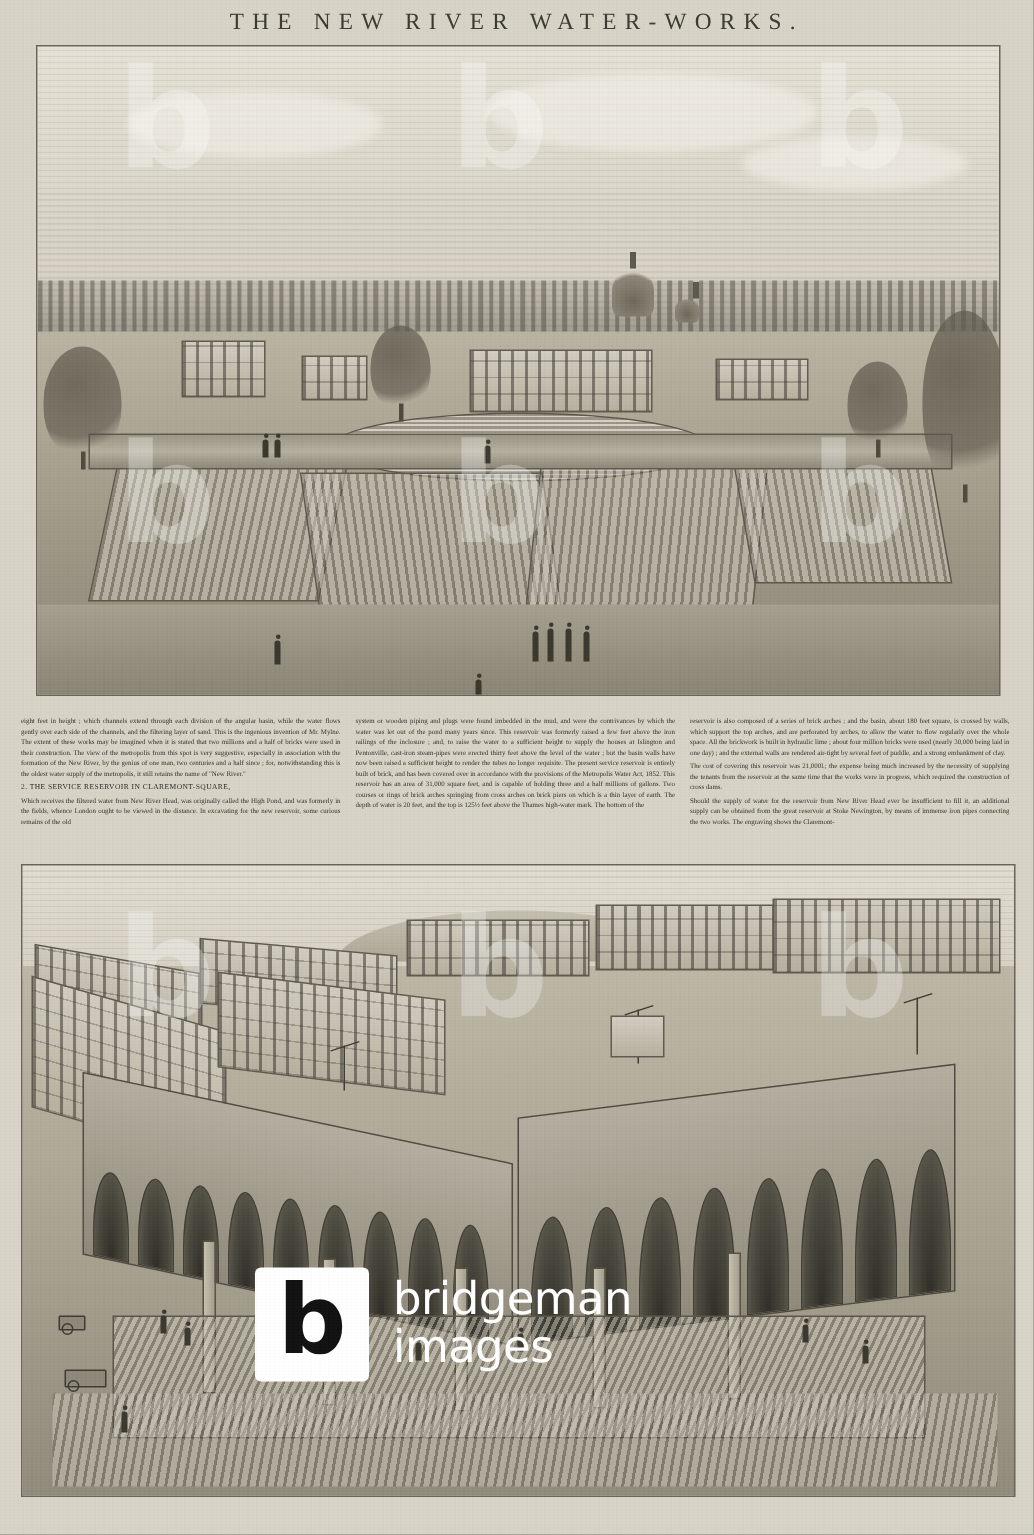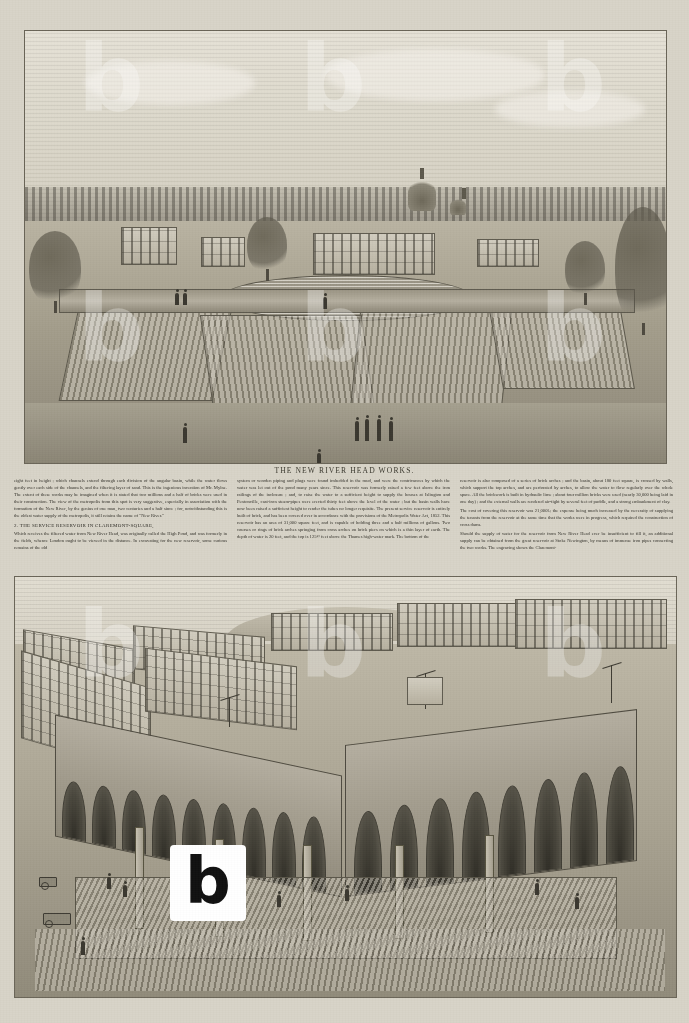--- a/index.html
+++ b/index.html
@@ -310,20 +310,21 @@
     font-size: 30px;
     line-height: 1.06;
     letter-spacing: -0.4px;
   }
 </style>
 </head>
 <body>
 
 <div id="page">
 
+  <div class="masthead">THE  NEW  RIVER  WATER-WORKS.</div>
 
   <div class="plate" id="plate-top">
     <div class="sky"></div>
     <div class="sky-hatch"></div>
 
     <div class="cloudy" style="left:60px; top:30px; width:170px; height:44px;"></div>
     <div class="cloudy" style="left:300px; top:18px; width:220px; height:52px;"></div>
     <div class="cloudy" style="left:470px; top:60px; width:150px; height:36px;"></div>
 
     <div class="horizon-city" style="top:36%; height:10%;"></div>
@@ -364,21 +365,20 @@
     <div class="figure" style="left:158px; top:262px;"></div>
     <div class="figure" style="left:298px; top:266px;"></div>
     <div class="figure" style="left:158px; top:396px; height:16px;"></div>
     <div class="figure" style="left:292px; top:422px; height:16px;"></div>
     <div class="figure" style="left:330px; top:390px; height:20px;"></div>
     <div class="figure" style="left:340px; top:388px; height:22px;"></div>
     <div class="figure" style="left:352px; top:388px; height:22px;"></div>
     <div class="figure" style="left:364px; top:390px; height:20px;"></div>
   </div>
 
-  <div class="plate-caption" id="caption-top">THE NEW RIVER HEAD WORKS.</div>
 
   <div id="textblock">
     <div class="col">
       <p>eight feet in height ; which channels extend through each division of the angular basin, while the water flows gently over each side of the channels, and the filtering layer of sand. This is the ingenious invention of Mr. Mylne. The extent of these works may be imagined when it is stated that two millions and a half of bricks were used in their construction. The view of the metropolis from this spot is very suggestive, especially in association with the formation of the New River, by the genius of one man, two centuries and a half since ; for, notwithstanding this is the oldest water supply of the metropolis, it still retains the name of "New River."</p>
       <p class="subhead">2. THE SERVICE RESERVOIR IN CLAREMONT-SQUARE,</p>
       <p>Which receives the filtered water from New River Head, was originally called the High Pond, and was formerly in the fields, whence London ought to be viewed in the distance. In excavating for the new reservoir, some curious remains of the old</p>
     </div>
     <div class="col">
       <p>system or wooden piping and plugs were found imbedded in the mud, and were the contrivances by which the water was let out of the pond many years since. This reservoir was formerly raised a few feet above the iron railings of the inclosure ; and, to raise the water to a sufficient height to supply the houses at Islington and Pentonville, cast-iron steam-pipes were erected thirty feet above the level of the water ; but the basin walls have now been raised a sufficient height to render the tubes no longer requisite. The present service reservoir is entirely built of brick, and has been covered over in accordance with the provisions of the Metropolis Water Act, 1852. This reservoir has an area of 31,000 square feet, and is capable of holding three and a half millions of gallons. Two courses or rings of brick arches springing from cross arches on brick piers on which is a thin layer of earth. The depth of water is 20 feet, and the top is 125½ feet above the Thames high-water mark. The bottom of the</p>
     </div>
@@ -476,15 +476,19 @@
   <div class="wm-b" style="left:300px; top:284px; font-size:92px;">b</div>
   <div class="wm-b" style="left:540px; top:284px; font-size:92px;">b</div>
   <div class="wm-b" style="left:78px;  top:600px; font-size:92px;">b</div>
   <div class="wm-b" style="left:300px; top:600px; font-size:92px;">b</div>
   <div class="wm-b" style="left:540px; top:600px; font-size:92px;">b</div>
 
   <div id="wm-center">
     <div class="mark">
       <span>b</span>
     </div>
+    <div class="wordmark">
+      <div>bridgeman</div>
+      <div>images</div>
+    </div>
   </div>
 
 </div>
 
 </body></html>

